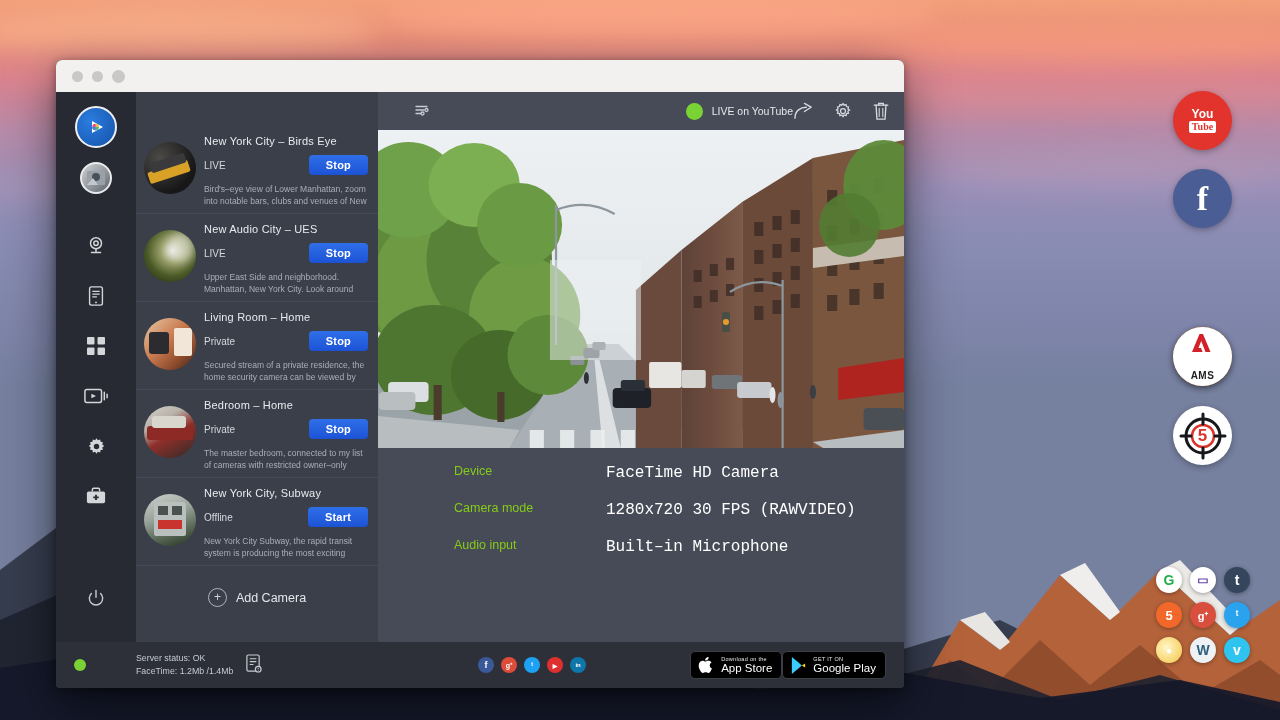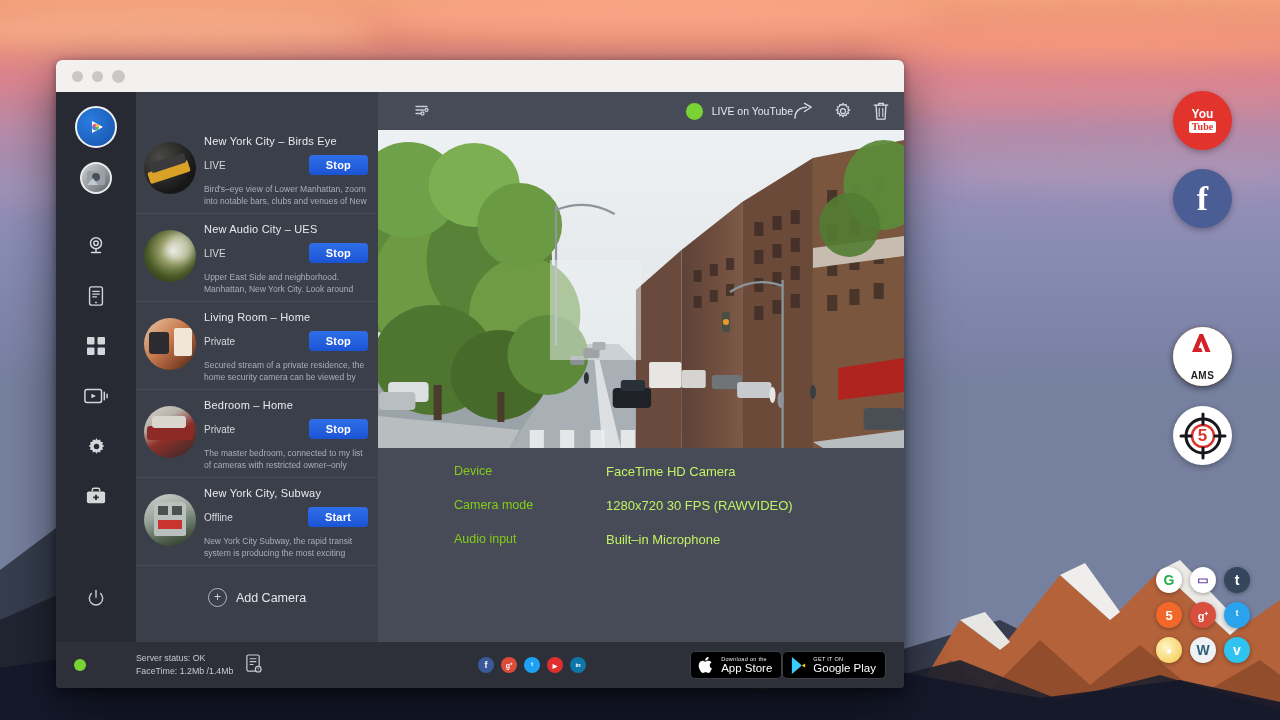--- a/index.html
+++ b/index.html
@@ -149,21 +149,21 @@
     padding: 17px 0 6px 0;
   }
   .tab-pill {
     background: #fbfbfd; color: #5b6fe0;
     border: none; border-radius: 13px;
     font-size: 11.5px; padding: 5px 18px; cursor: pointer;
   }
   #details { padding: 16px 0 0 76px; }
   .det-row { display: flex; margin-bottom: 19px; }
   .det-label { width: 152px; color: #84cc16; font-size: 12.5px; }
-  .det-value { color: #bef264; font-size: 13px; }
+  .det-value { color: #ffffff; font-size: 16px; font-family: Liberation Mono, monospace; }
 
   
   #statusbar {
     height: 46px; flex: 0 0 46px;
     background: #2d3039;
     display: flex; align-items: center; padding: 0 18px;
   }
   #status-left { display: flex; align-items: center; gap: 10px; width: 300px; }
   #server-dot { width: 12px; height: 12px; border-radius: 50%; background: #7ad334; }
   #status-text { color: #c6cad1; font-size: 8.8px; line-height: 1.5; margin-left: 40px; }

